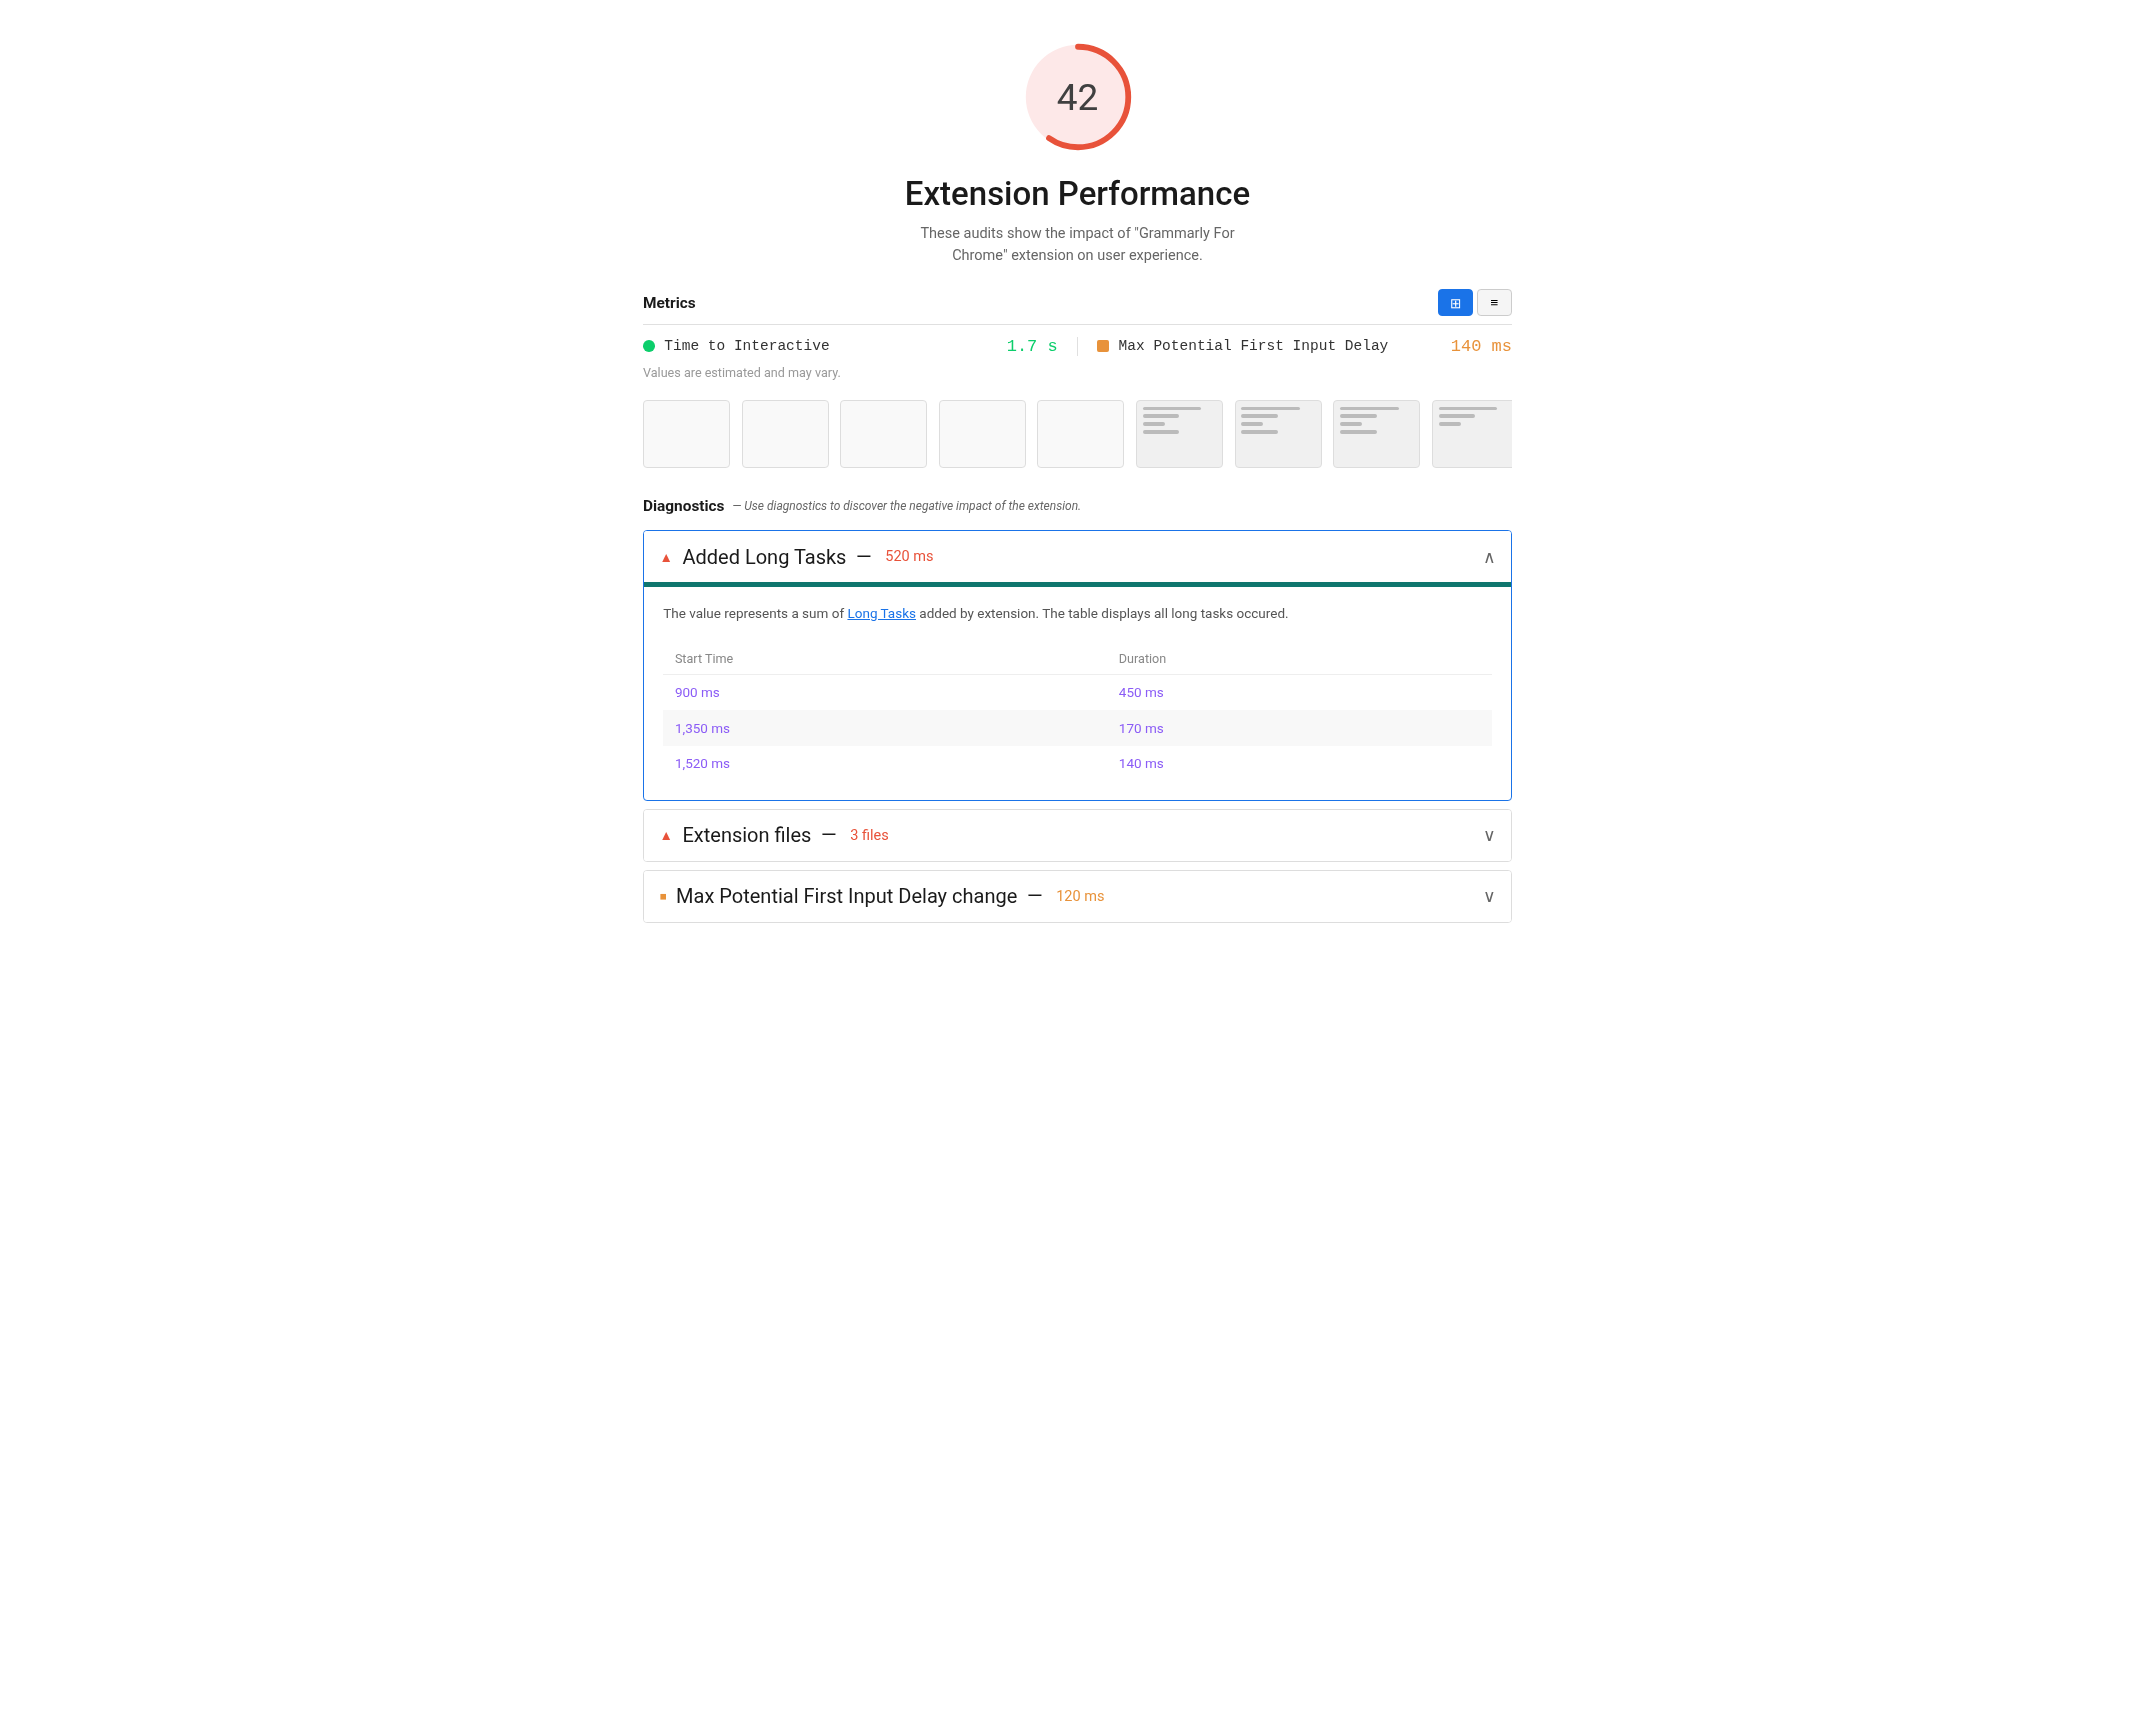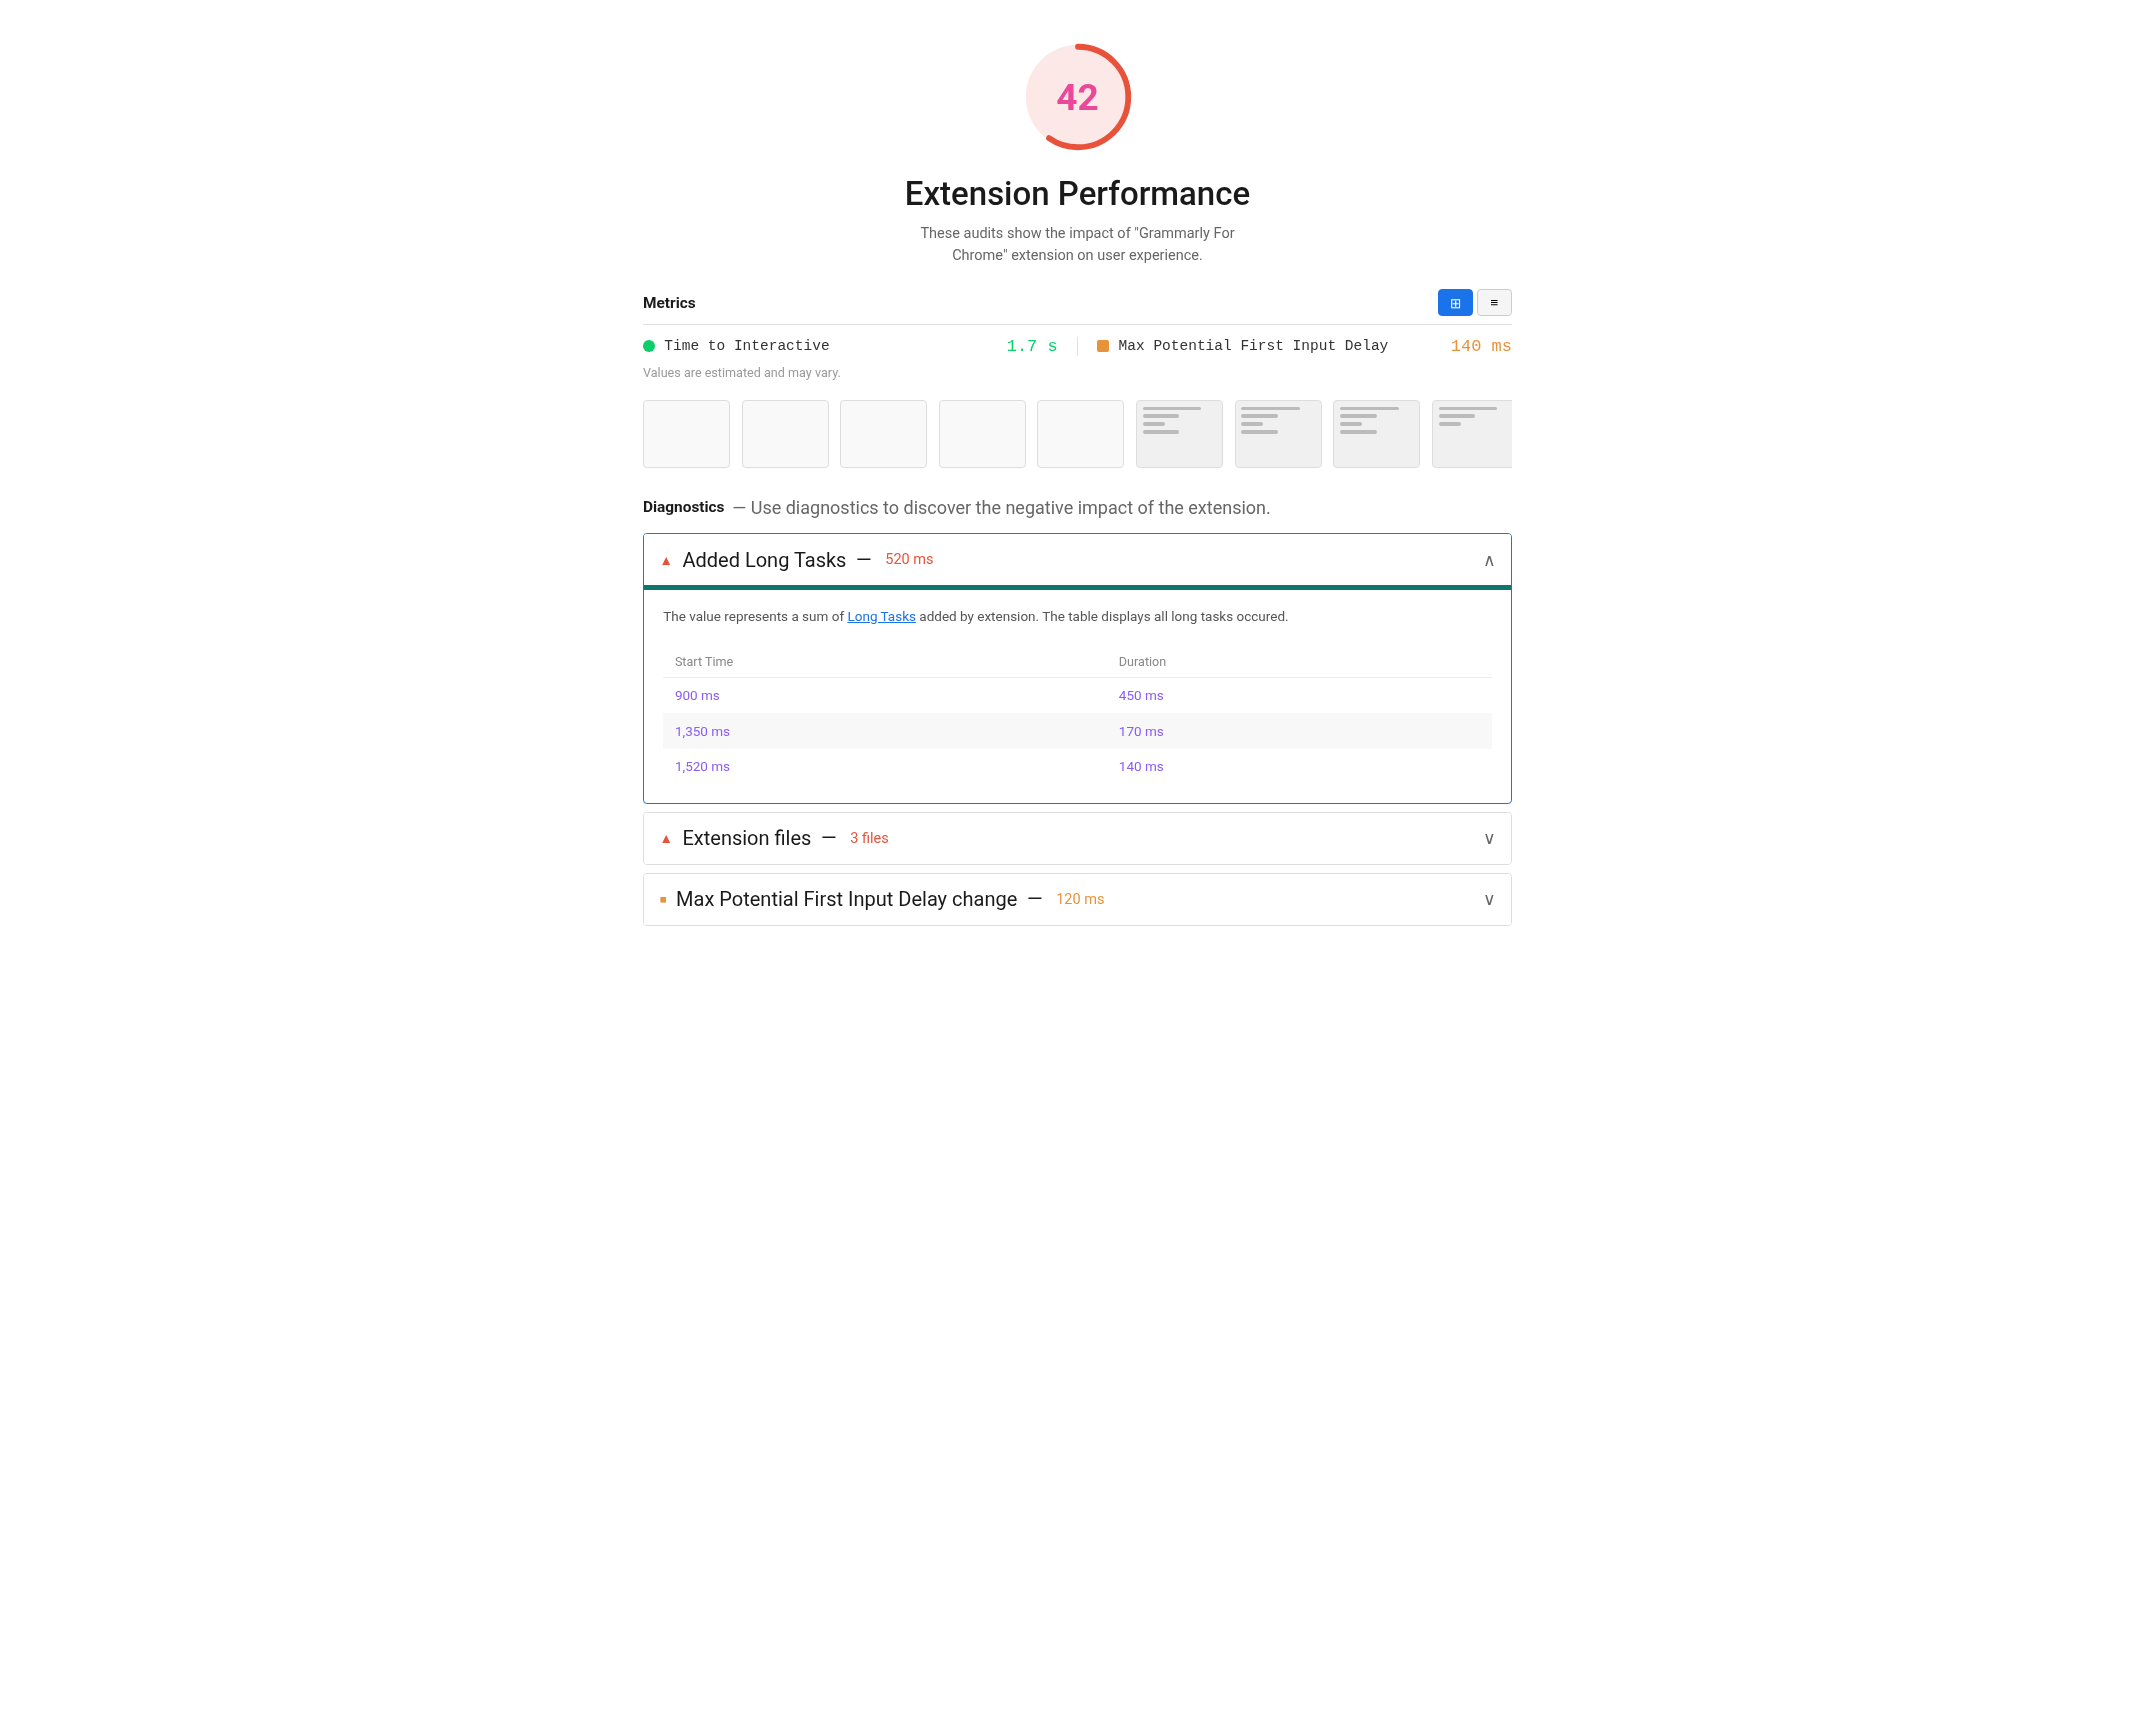--- a/index.html
+++ b/index.html
@@ -41,22 +41,22 @@
       stroke: #e8523a;
       stroke-width: 6;
       stroke-linecap: round;
     }
     .score-number {
       position: absolute;
       top: 50%;
       left: 50%;
       transform: translate(-50%, -50%);
       font-size: 37px;
-      font-weight: 700;
-      color: #ec4899;
+      font-weight: 400;
+      color: #404040;
     }
 
     .page-title {
       font-size: 33px;
       font-weight: 500;
       color: #1a1a1a;
       margin-bottom: 9.7px;
     }
     .page-subtitle {
       font-size: 14.5px;
@@ -195,22 +195,23 @@
       align-items: center;
       gap: 7.7px;
       margin-bottom: 15.4px;
     }
     .diagnostics-title {
       font-size: 15.4px;
       font-weight: 700;
       color: #1a1a1a;
     }
     .diagnostics-subtitle {
-      font-size: 18px;
+      font-size: 12px;
       color: #666;
+      font-style: italic;
     }
 
     .diagnostic-item {
       border: 1px solid #ddd;
       border-radius: 3.9px;
       margin-bottom: 7.7px;
       overflow: hidden;
     }
     .diagnostic-item.expanded {
       border-color: #1a73e8;

